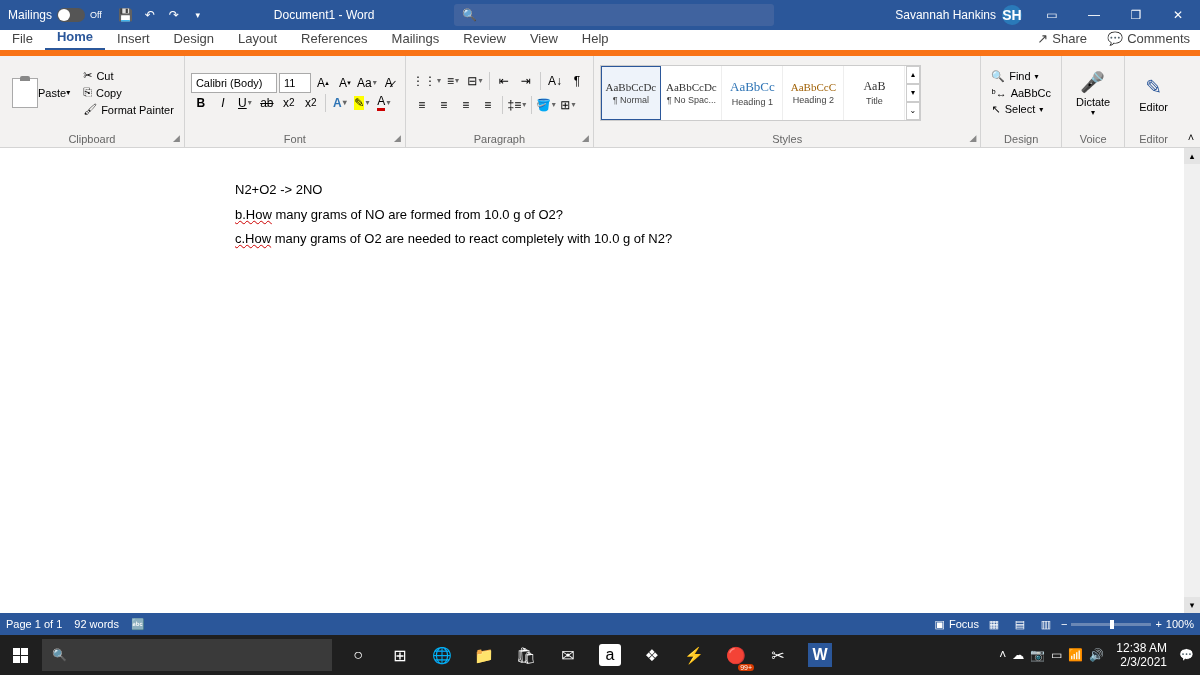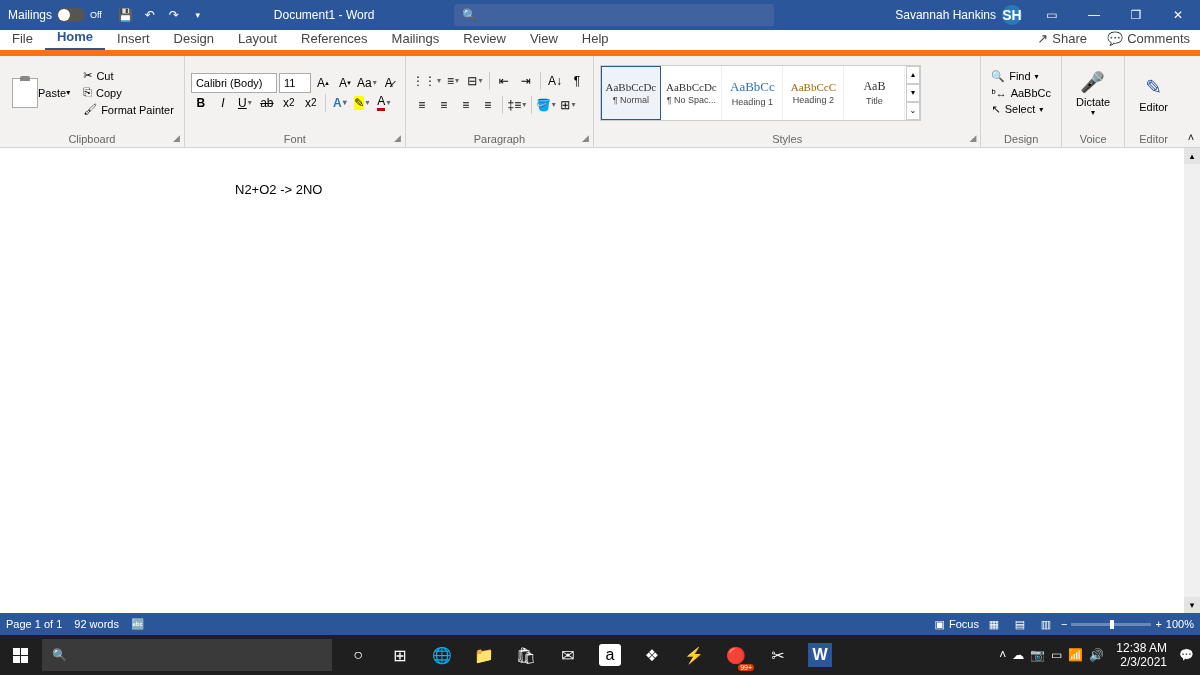--- a/index.html
+++ b/index.html
@@ -337,20 +337,22 @@
     <div class="group-label">
         <span>Editor</span>
       </div>
   </div>
   <div style="width:18px;display:flex;align-items:flex-end;justify-content:center;padding-bottom:4px;cursor:pointer">˄</div>
 </div>
 
 <div class="doc-area">
   <div class="page" id="page-content">
       <p>N2+O2 -&gt; 2NO</p>
+      <p><span class="squiggle">b.How</span> many grams of NO are formed from 10.0 g of O2?</p>
+      <p><span class="squiggle">c.How</span> many grams of O2 are needed to react completely with 10.0 g of N2?</p>
     </div>
   <div class="vscroll">
     <div class="up">▴</div>
     <div class="down">▾</div>
   </div>
 </div>
 
 <div class="statusbar">
   <span>Page 1 of 1</span>
   <span>92 words</span>

